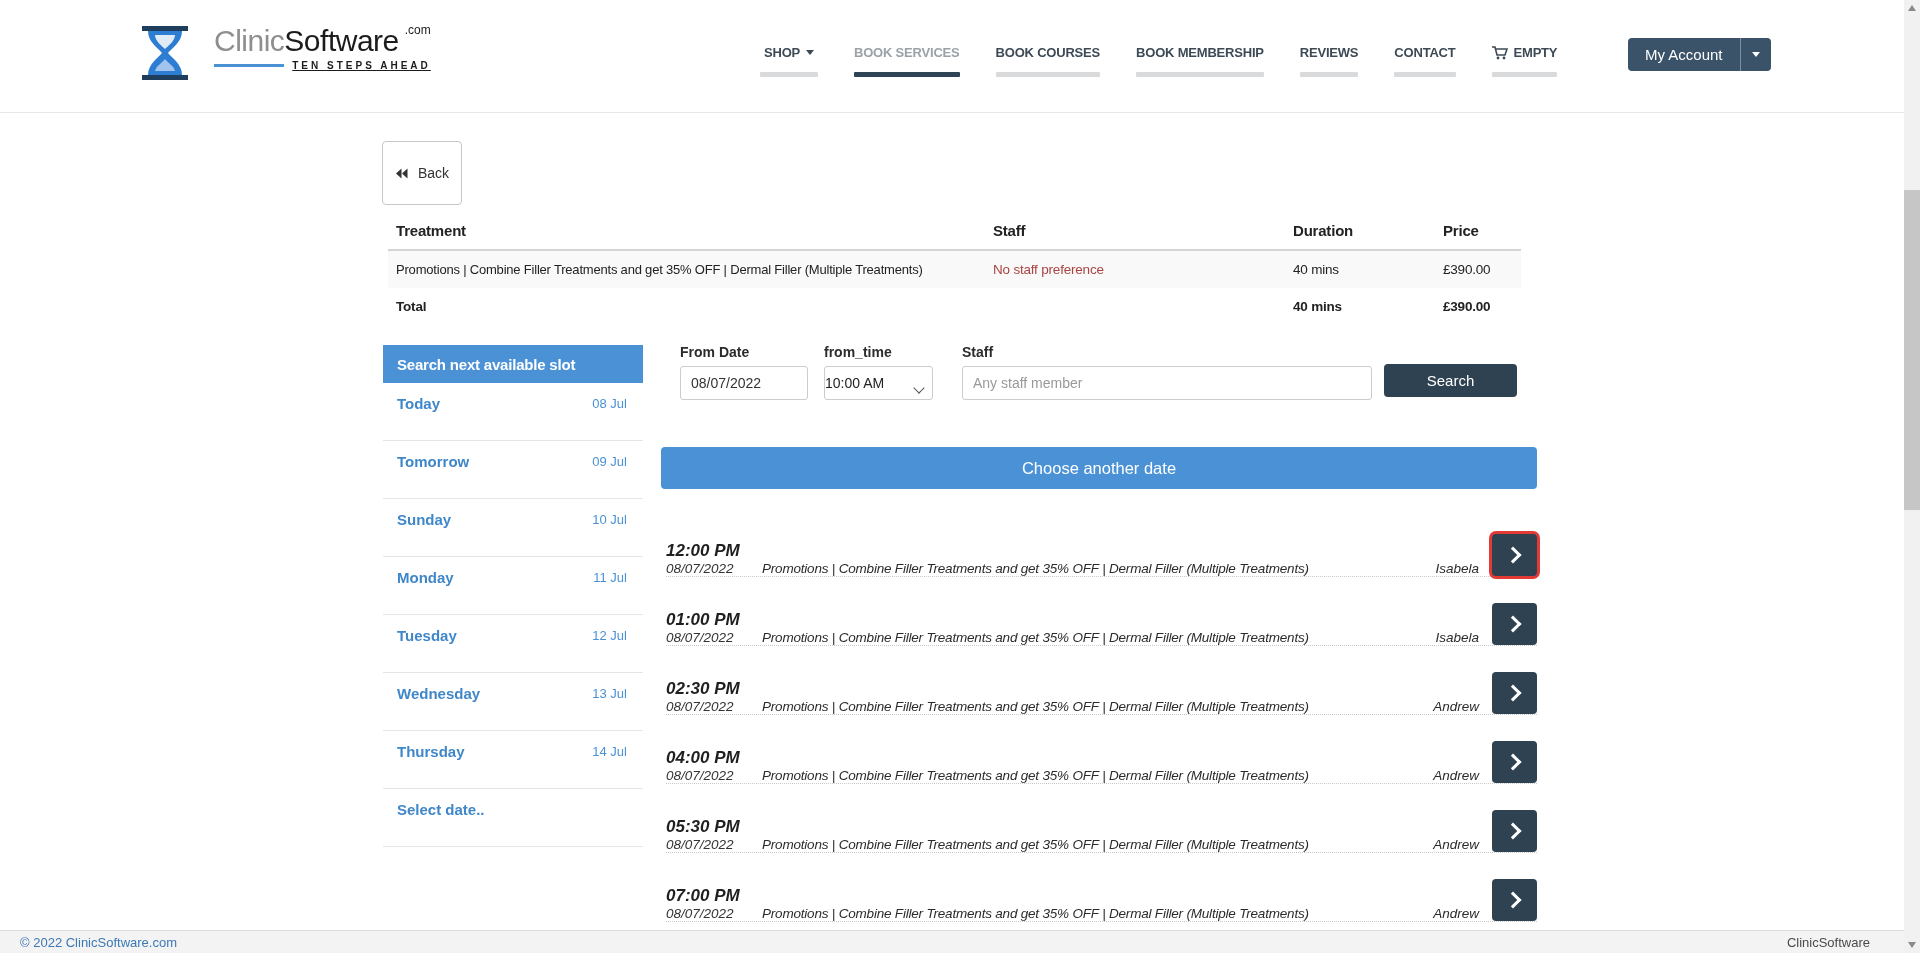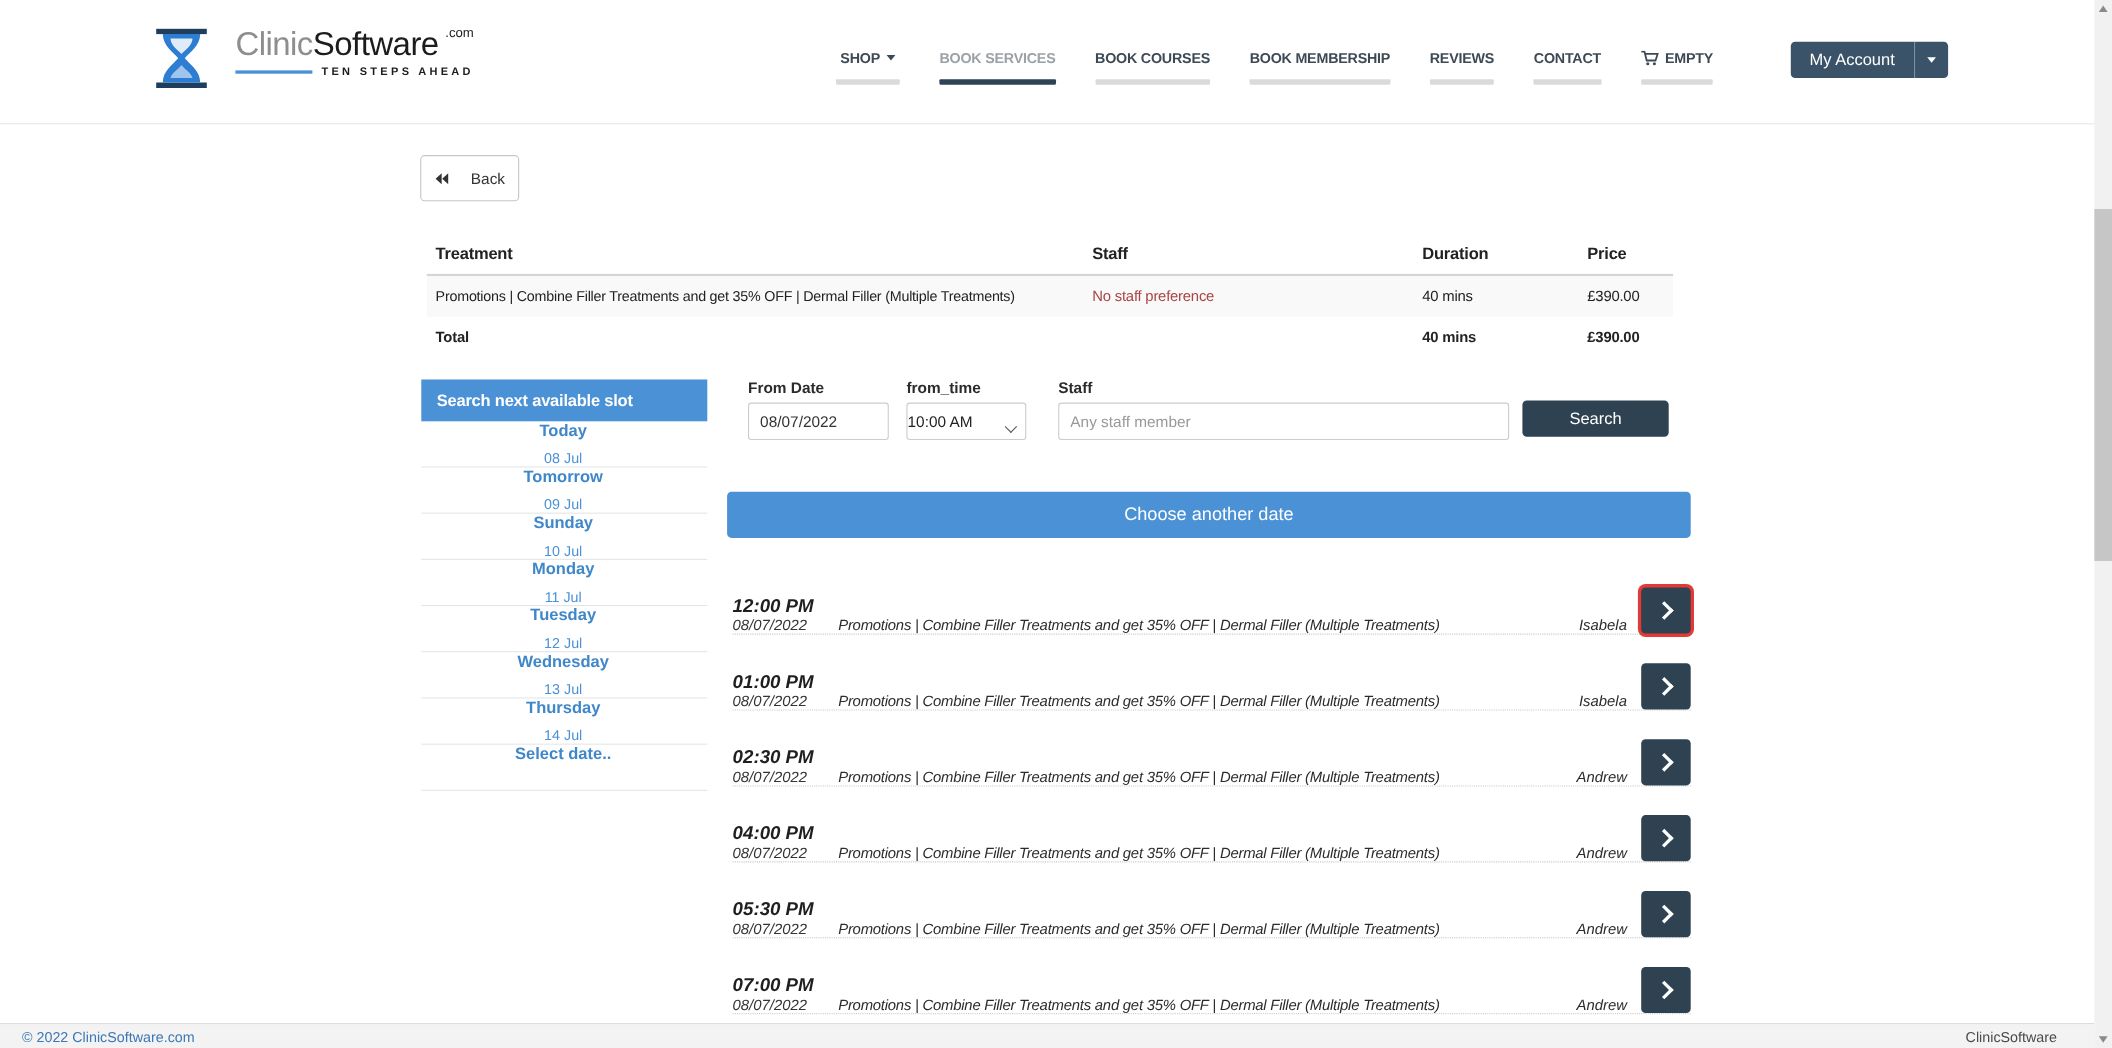--- a/index.html
+++ b/index.html
@@ -10,55 +10,55 @@
   .header{position:absolute;left:0;top:0;width:1904px;height:112px;background:#fff;border-bottom:1px solid #e8e8e8;}
   .logo{position:absolute;left:140px;top:26px;display:flex;align-items:flex-start;gap:16px;}
   .logo-icon{width:50px;height:54px;margin-right:8px;}
   .logo-textcol{display:flex;flex-direction:column;}
   .logo-line1{display:flex;align-items:flex-start;line-height:1;}
   .logo-clinic{font-size:30px;color:#8e8e8e;letter-spacing:-0.5px;}
   .logo-software{font-size:30px;color:#1c1c1c;letter-spacing:-0.5px;}
   .logo-com{font-size:12px;color:#1c1c1c;margin-left:6px;margin-top:-2px;}
   .logo-line2{display:flex;align-items:center;margin-top:4px;}
   .logo-rule{flex:1;height:3px;background:var(--accent_blue,#4a91d6);margin-right:8px;}
-  .logo-tagline{font-size:10px;font-weight:bold;letter-spacing:3px;color:#1c1c1c;white-space:nowrap;}
+  .logo-tagline{font-size:10px;font-weight:bold;letter-spacing:3px;color:#1c1c1c;white-space:nowrap;text-decoration:underline;}
 
   .nav{position:absolute;left:748px;top:45px;display:flex;gap:12px;}
   .nav-item{display:flex;flex-direction:column;align-items:center;cursor:pointer;padding:0 12px;}
   .nav-label{font-size:13px;font-weight:bold;color:#3d4a55;letter-spacing:-0.2px;white-space:nowrap;display:flex;align-items:center;gap:6px;}
   .nav-item.active .nav-label{color:#9aa1a7;}
   .nav-bar{height:5px;width:100%;min-width:58px;background:#d8dadc;margin-top:12px;border-radius:1px;}
   .nav-item.active .nav-bar{background:#2e4356;}
   .caret-down{width:0;height:0;border-left:4px solid transparent;border-right:4px solid transparent;border-top:5px solid #3d4a55;display:inline-block;}
   .cart-svg{width:16px;height:14px;}
 
   .account{position:absolute;left:1628px;top:38px;height:33px;display:flex;border-radius:4px;overflow:hidden;background:var(--navy_light,#3a5368);color:#fff;cursor:pointer;}
   .account-main{padding:0 17px;display:flex;align-items:center;font-size:15px;}
   .account-caret{width:30px;display:flex;align-items:center;justify-content:center;border-left:1px solid rgba(255,255,255,0.35);}
   .account-caret .w-caret{width:0;height:0;border-left:4px solid transparent;border-right:4px solid transparent;border-top:5px solid #fff;}
 
   
-  .back-btn{position:absolute;left:382px;top:141px;height:32px;display:flex;align-items:center;gap:20px;background:#fff;border:1px solid #c6c6c6;border-radius:4px;padding:4px 12px;font-size:14px;color:#333;cursor:pointer;}
+  .back-btn{position:absolute;left:382px;top:141px;height:32px;display:flex;align-items:center;gap:10px;background:#fff;border:1px solid #c6c6c6;border-radius:4px;padding:15px 12px;font-size:14px;color:#333;cursor:pointer;}
 
   
   .order-table{position:absolute;left:388px;top:212px;width:1133px;font-size:13.5px;color:#222;letter-spacing:-0.2px;}
   .ot-row{display:grid;grid-template-columns:597px 300px 150px 86px;align-items:center;}
   .ot-head{font-weight:bold;font-size:15px;}
   .ot-head .ot-cell{padding:10px 8px;}
   .ot-rule{height:0;border-bottom:2px solid #d4d4d4;}
   .ot-body{background:#f9f9f9;}
   .ot-cell{padding:11px 8px;white-space:nowrap;overflow:hidden;}
   .ot-cell.treat{font-size:13px;}
   .ot-staff-pref{color:var(--danger_red,#a94442);}
   .ot-total .ot-cell{font-weight:bold;}
 
   
   .sidebar{position:absolute;left:383px;top:345px;width:260px;}
   .sidebar-header{height:38px;background:var(--accent_blue,#4a91d6);color:#fff;font-size:15px;font-weight:bold;display:flex;align-items:center;padding-left:14px;letter-spacing:-0.2px;}
-  .sb-item{height:41px;display:flex;align-items:center;justify-content:space-between;padding:0 16px 0 14px;border-bottom:1px solid #e3e6e9;cursor:pointer;flex-direction:column;}
+  .sb-item{height:41px;display:flex;align-items:center;justify-content:space-between;padding:0 16px 16px 14px;border-bottom:1px solid #e3e6e9;cursor:pointer;}
   .sb-day{color:var(--sidebar_link,#3f87c9);font-size:15px;font-weight:bold;}
   .sb-date{color:var(--accent_blue,#4a90d2);font-size:13px;}
 
   
   .search-form{position:absolute;left:680px;top:344px;display:flex;align-items:flex-start;}
   .f-group{display:flex;flex-direction:column;}
   .f-label{font-size:14px;font-weight:bold;color:#2b2b2b;margin-bottom:6px;}
   .f-input{height:34px;border:1px solid #ccc;border-radius:3px;padding:0 10px;font-size:14px;color:#333;box-sizing:border-box;font-family:"Liberation Sans",sans-serif;background:#fff;}
   .g-date{width:128px;margin-right:16px;}
   .g-date .f-input{width:128px;}

